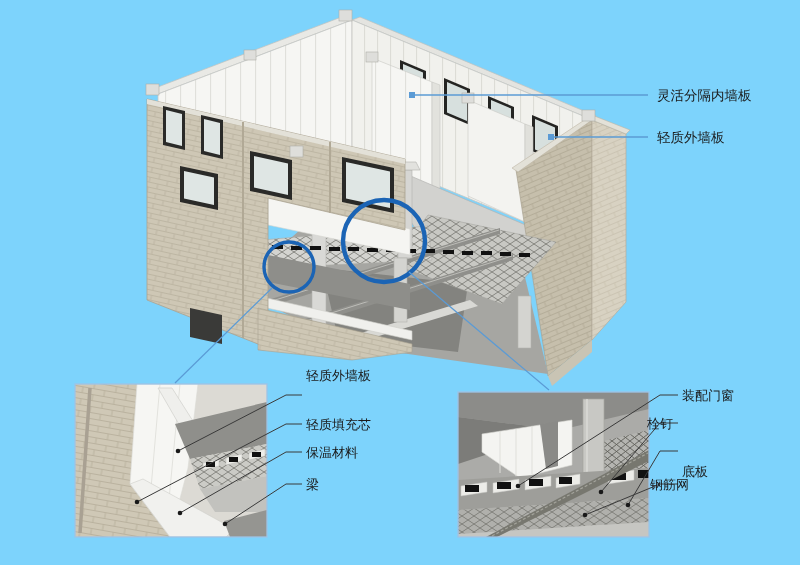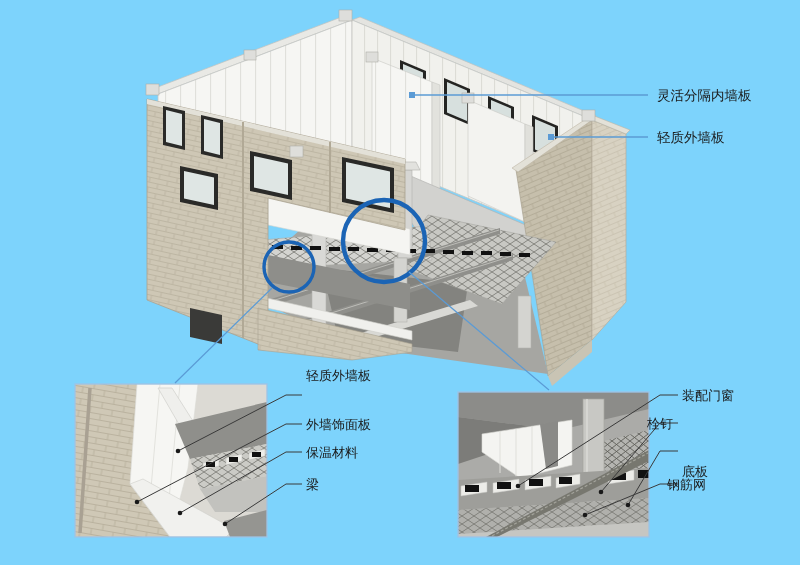--- a/index.html
+++ b/index.html
@@ -300,22 +300,22 @@
         <circle cx="601" cy="492" r="2.3"></circle>
     <circle cx="628" cy="505" r="2.3"></circle>
         <circle cx="585" cy="515" r="2.3"></circle>
   </g>
 </svg>
 
 <div class="lbl main" style="left:657px;top:88px;">灵活分隔内墙板</div>
 <div class="lbl main" style="left:657px;top:130px;">轻质外墙板</div>
 
 <div class="lbl" style="left:306px;top:368px;">轻质外墙板</div>
-<div class="lbl" style="left:306px;top:417px;">外墙饰面板</div>
+<div class="lbl" style="left:306px;top:417px;">轻质填充芯</div>
 <div class="lbl" style="left:306px;top:445px;">保温材料</div>
 <div class="lbl" style="left:306px;top:477px;">梁</div>
 
 <div class="lbl" style="left:682px;top:388px;">装配门窗</div>
 <div class="lbl" style="left:647px;top:416px;">栓钉</div>
 <div class="lbl" style="left:682px;top:464px;">底板</div>
-<div class="lbl" style="left:667px;top:477px;">钢筋网</div>
+<div class="lbl" style="left:650px;top:477px;">钢筋网</div>
 
 </div>
 
 </body></html>

